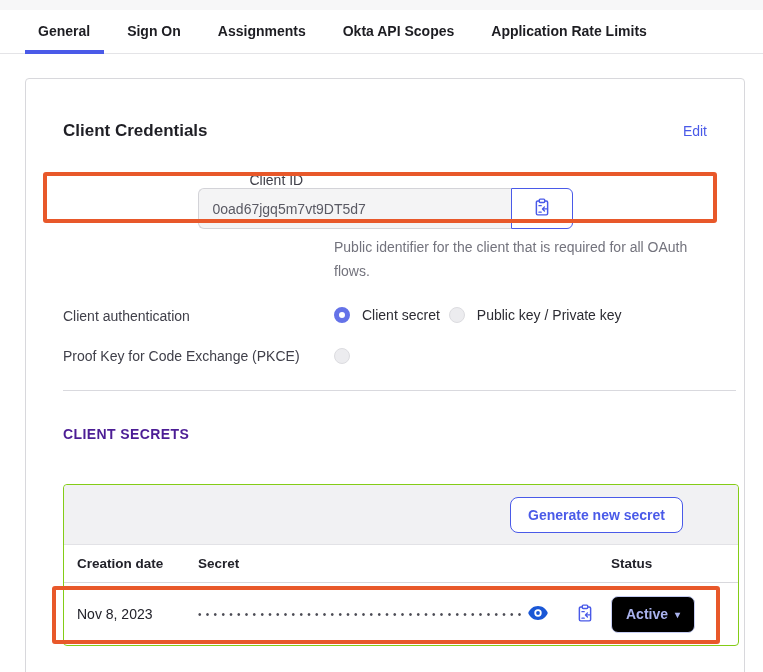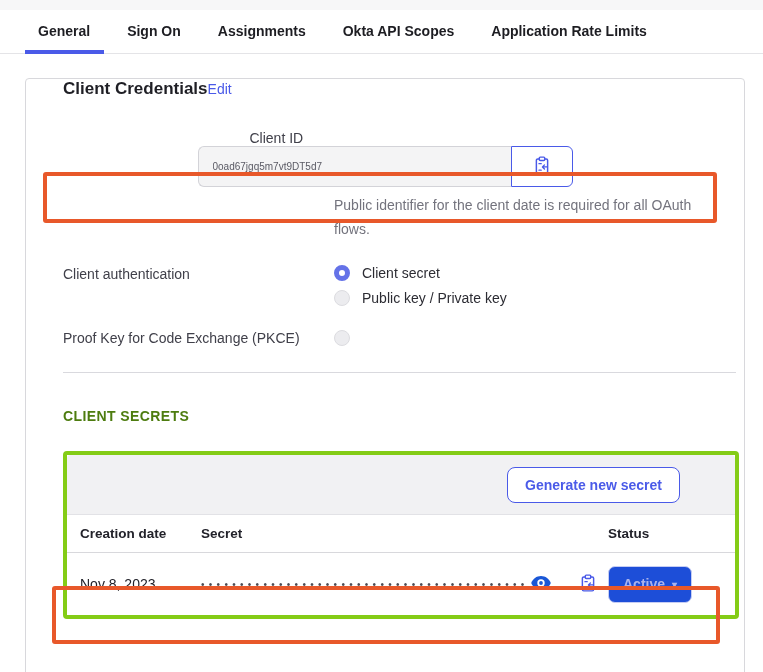--- a/index.html
+++ b/index.html
@@ -10,65 +10,65 @@
   .top-strip { height:10px; background:#f7f7f8; }
 
   
   .tabbar { display:flex; gap:37px; padding-left:38px; border-bottom:1px solid #e4e4e7; height:44px; align-items:flex-end; }
   .tab { position:relative; font-size:14px; font-weight:700; color:#1d1d22; padding:12px 0 14px; cursor:pointer; white-space:nowrap; }
   .tab.active::after { content:""; position:absolute; left:-13px; right:-14px; bottom:-1px; height:4px; background:#4a5ae8; }
 
   
   .card { margin:24px 18px 0 25px; width:720px; height:645px; border:1px solid #d8d8dc; border-radius:4px; background:#fff; padding:0 8px 0 37px; }
 
-  .card-header { display:flex; align-items:center; padding-right:29px; }
+  .card-header { display:flex; justify-content:space-between; align-items:center; margin-top:42px; padding-right:29px; }
   .card-title { font-size:17px; font-weight:700; color:#1f1f25; }
   .edit-link { font-size:14px; font-weight:400; color:#4a5ae8; text-decoration:none; cursor:pointer; }
 
   .form-row { display:flex; align-items:center; }
   .row-label { width:271px; flex:none; font-size:14px; color:#40404a; }
 
   .cid-row { margin-top:31px; padding-right:29px;flex-direction:column; }
   .cid-group { display:flex; width:375px; height:41px; }
-  .cid-input { flex:1; min-width:0; background:#f4f4f5; border:1px solid #d3d3d8; border-right:none; border-radius:6px 0 0 6px; padding:0 14px; font-family:"Liberation Sans", sans-serif; font-size:10px; color:#5a5a64; outline:none; }
+  .cid-input { flex:1; min-width:0; background:#f4f4f5; border:1px solid #d3d3d8; border-right:none; border-radius:6px 0 0 6px; padding:0 14px; font-family:"Liberation Sans", sans-serif; font-size:14px; color:#5a5a64; outline:none; }
   .copy-btn { width:62px; flex:none; background:#fff; border:1px solid #4a5ae8; border-radius:0 6px 6px 0; display:flex; align-items:center; justify-content:center; cursor:pointer; }
 
   .helper-text { margin:6px 0 0 271px; width:372px; font-size:14px; line-height:24px; color:#73737d; }
 
   .auth-row { margin-top:24px; padding-right:29px; align-items:flex-start; }
   .auth-row .row-label { padding-top:1px; }
-  .option-list { display:flex; flex-direction:column; gap:9px; }
+  .option-list { display:flex; flex-direction:row; gap:9px; }
   .option { display:flex; align-items:center; gap:12px; font-size:14px; color:#2c2c33; cursor:pointer; }
   .radio { width:16px; height:16px; border-radius:50%; flex:none; }
   .radio.selected { background:#fff; border:5px solid #6472e8; }
   .radio.unselected { background:#ececef; border:1px solid #dcdce0; }
   .checkbox-circle { width:16px; height:16px; border-radius:50%; background:#ececef; border:1px solid #dcdce0; flex:none; }
 
   .pkce-row { margin-top:24px; padding-right:29px; }
 
   .divider { margin-top:26px; border-top:1px solid #d9d9de; }
 
-  .secrets-heading { margin-top:35px; font-size:14px; font-weight:700; letter-spacing:0.4px; color:#4d7c0f; }
+  .secrets-heading { margin-top:35px; font-size:14px; font-weight:700; letter-spacing:0.4px; color:#4c1d95; }
 
   
-  .secrets-table { margin-top:27px; width:676px; border:4px solid #84cc16; border-radius:4px; }
+  .secrets-table { margin-top:42px; width:676px; border:1px solid #84cc16; border-radius:4px; }
   .table-toolbar { height:60px; background:#f1f1f3; border-bottom:1px solid #e2e2e6; border-radius:4px 4px 0 0; display:flex; align-items:center; justify-content:flex-end; padding-right:55px; }
   .generate-btn { background:#fff; border:1px solid #4a5ae8; border-radius:8px; color:#4a5ae8; font-family:"Liberation Sans", sans-serif; font-size:14px; font-weight:700; padding:9px 17px; cursor:pointer; }
 
   .thead-row, .tbody-row { display:grid; grid-template-columns:134px 1fr 127px; align-items:center; }
   .thead-row { height:38px; border-bottom:1px solid #d8d8dc; }
   .th { font-size:13.5px; font-weight:700; color:#22222a; }
   .th.col-date { padding-left:13px; }
   .tbody-row { height:62px; }
   .td-date { padding-left:13px; font-size:14px; color:#22222a; }
   .td-secret { display:flex; align-items:center; }
   .masked-dots { font-size:10px; letter-spacing:4.3px; color:#4c4c55; white-space:nowrap; overflow:hidden; width:324px; }
   .eye-btn { background:none; border:none; cursor:pointer; margin-left:6px; display:flex; align-items:center; }
   .copy-secret-btn { background:none; border:none; cursor:pointer; margin-left:28px; display:flex; align-items:center; }
-  .status-btn { display:inline-flex; align-items:center; gap:7px; height:37px; padding:0 14px; background:#1d4ed8; border:1px solid #c6cdf3; border-radius:7px; color:#a9b2ec; font-family:"Liberation Sans", sans-serif; font-size:14px; font-weight:700; cursor:pointer; }
+  .status-btn { display:inline-flex; align-items:center; gap:7px; height:37px; padding:0 14px; background:#000000; border:1px solid #c6cdf3; border-radius:7px; color:#a9b2ec; font-family:"Liberation Sans", sans-serif; font-size:14px; font-weight:700; cursor:pointer; }
   .status-btn .chev { font-size:10px; }
 
   
   .hl-box { position:absolute; border:4px solid #e8582a; border-radius:3px; pointer-events:none; z-index:10; }
   .hl-client-id { left:43px; top:172px; width:674px; height:51px; }
   .hl-secret-row { left:52px; top:586px; width:668px; height:58px; }
 </style>
 </head>
 <body>
 
@@ -101,21 +101,21 @@
               <rect x="3" y="2.6" width="10" height="12.4" rx="1.2" stroke="#4a5ae8" stroke-width="1.3"></rect>
               <rect x="5.6" y="1" width="4.8" height="3" rx="0.8" fill="#ffffff" stroke="#4a5ae8" stroke-width="1.3"></rect>
               <path d="M5.3 6.8h2M5.3 12.6h2" stroke="#4a5ae8" stroke-width="1.2" stroke-linecap="round"></path>
               <path d="M12.8 9.7H8.6M10.2 7.9l-1.8 1.8 1.8 1.8" stroke="#4a5ae8" stroke-width="1.2" stroke-linecap="round" stroke-linejoin="round"></path>
             </svg>
           </span>
         </button>
       </div>
     </div>
 
-    <p class="helper-text">Public identifier for the client date is required for all OAuth flows.</p>
+    <p class="helper-text">Public identifier for the client that is required for all OAuth flows.</p>
 
     <div class="form-row auth-row">
       <div class="row-label">Client authentication</div>
       <div class="option-list">
         <label class="option">
           <span class="radio selected"></span>
           <span>Client secret</span>
         </label>
         <label class="option">
           <span class="radio unselected"></span>

